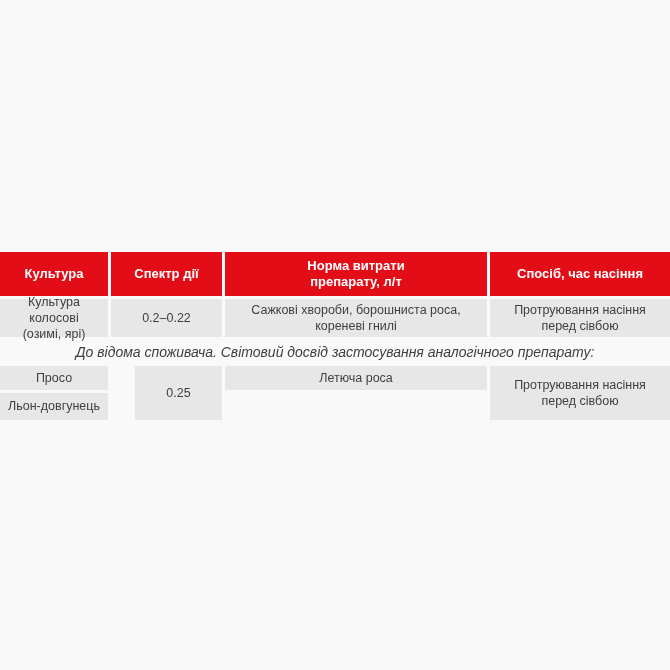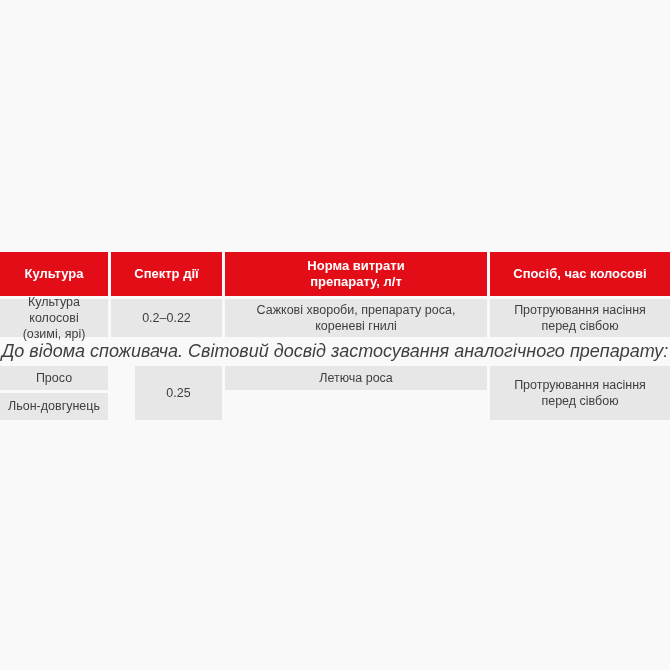--- a/index.html
+++ b/index.html
@@ -57,21 +57,21 @@
     white-space:pre-line;
     padding:2px 6px;
   }
   .note-row{
     grid-column:1 / -1;
     display:flex;
     align-items:center;
     justify-content:center;
     text-align:center;
     font-style:italic;
-    font-size:18px;
+    font-size:14px;
     color:var(--body-text);
     background:transparent;
   }
   .c1{grid-column:1;}
   .c2{grid-column:2;margin-left:24px;}
   .c3{grid-column:3;}
   .c4{grid-column:4;}
   .r4{grid-row:4;}
   .r5{grid-row:5;}
   .span-2{grid-row:4 / span 2;}
@@ -79,26 +79,26 @@
 </head>
 <body>
 
 <div class="canvas">
   <div class="spec-table">
 
     <div class="th">Культура</div>
     <div class="th">Спектр дії</div>
     <div class="th">Норма витрати
 препарату, л/т</div>
-    <div class="th">Спосіб, час колосові</div>
+    <div class="th">Спосіб, час насіння</div>
 
     <div class="td">Культура колосові
 (озимі, ярі)</div>
     <div class="td">0.2–0.22</div>
-    <div class="td">Сажкові хвороби, препарату роса,
+    <div class="td">Сажкові хвороби, борошниста роса,
 кореневі гнилі</div>
     <div class="td">Протруювання насіння
 перед сівбою</div>
 
     <div class="note-row">До відома споживача. Світовий досвід застосування аналогічного препарату:</div>
 
     <div class="td c1 r4">Просо</div>
     <div class="td c2 span-2">0.25</div>
     <div class="td c3 r4">Летюча роса</div>
     <div class="td c4 span-2">Протруювання насіння

